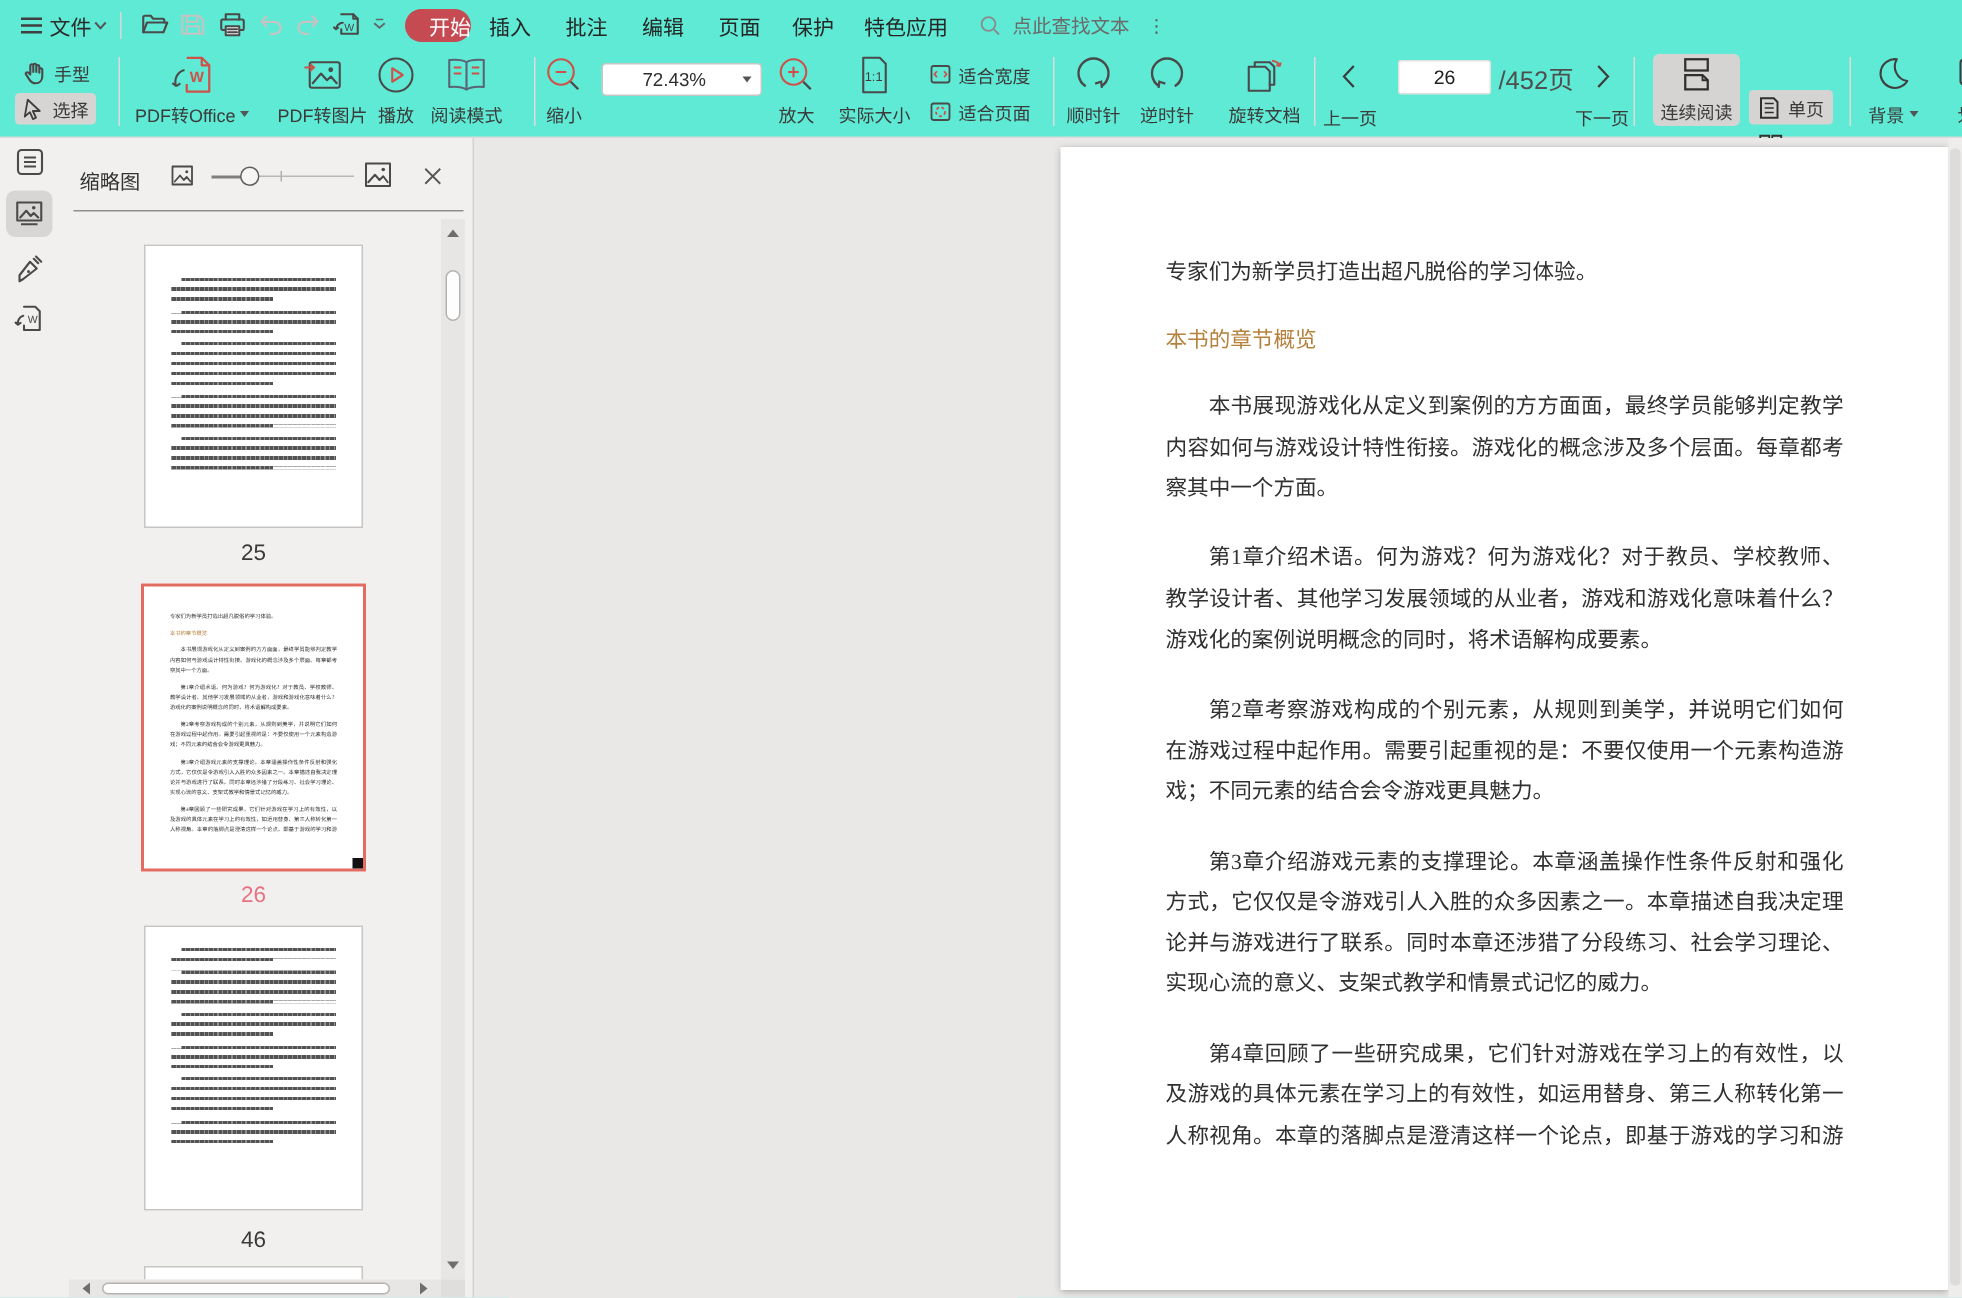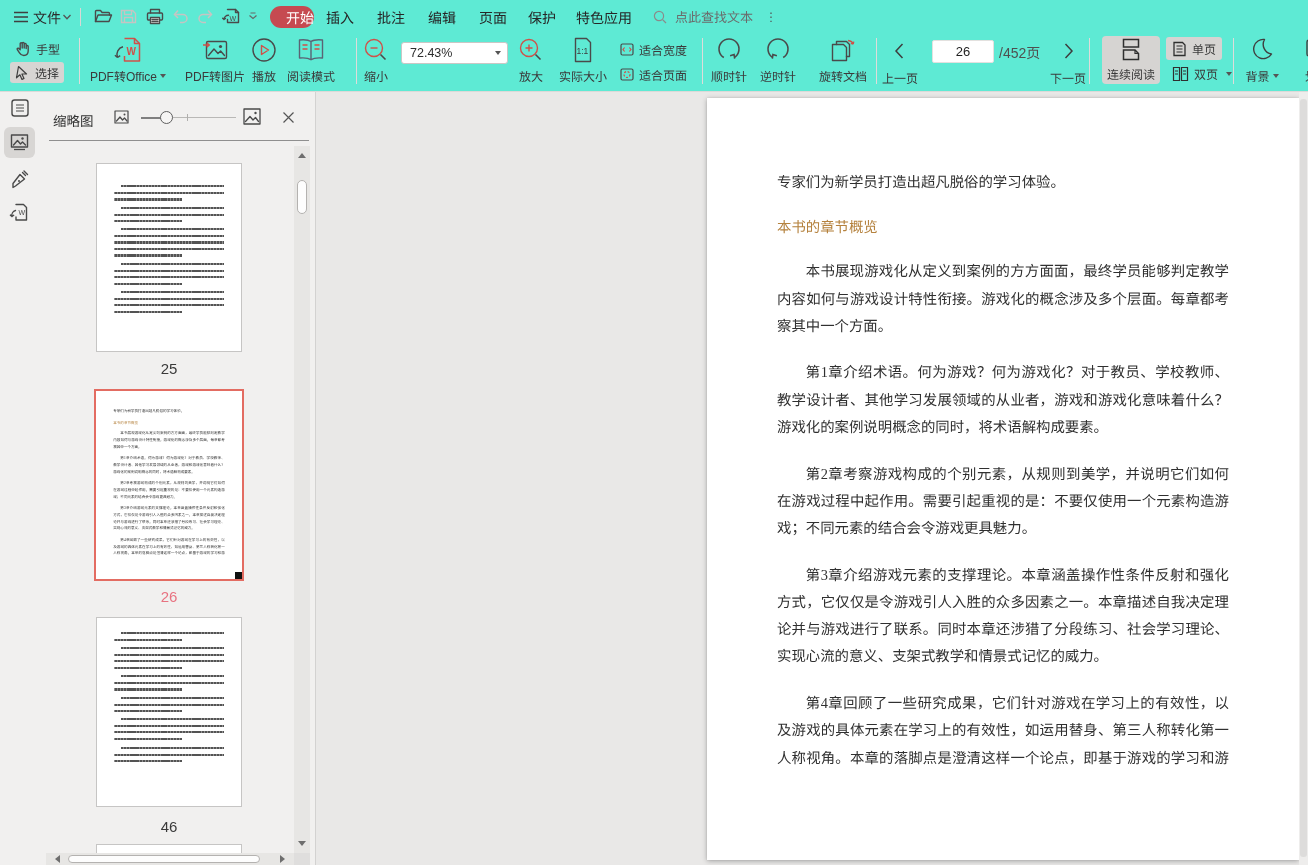--- a/index.html
+++ b/index.html
@@ -22,28 +22,28 @@
 
   
   #ribbon { left:0; top:33px; width:1308px; height:59px; border-bottom:1px solid #dcdad8; }
   .rsep { position:absolute; top:5px; width:1px; height:46px; background:#dedcda; }
   .btn-lg { position:absolute; top:3px; height:50px; display:flex; flex-direction:column; align-items:center; justify-content:space-between; padding:1px 0 2px 0; }
   .btn-lg .lbl { font-size:12px; color:#3b3b3b; white-space:nowrap; display:flex; align-items:center; }
   .btn-sm { position:absolute; height:21px; display:flex; align-items:center; gap:5px; font-size:12px; color:#3b3b3b; border-radius:3px; padding:0 5px; white-space:nowrap; }
   .btn-sm.active { background:#d7d5d3; }
   .caret { display:inline-block; width:0; height:0; border-left:3.5px solid transparent; border-right:3.5px solid transparent; border-top:4px solid #555; margin-left:3px; }
   .combo { position:absolute; left:401px; top:9px; width:107px; height:22px; background:#fff; border:1px solid #c9c7c5; border-radius:3px; display:flex; align-items:center; }
-  .combo .val { font-size:12.5px; color:#2e2e2e; padding-left:8px; flex:1; }
+  .combo .val { font-size:12.5px; color:#2e2e2e; padding-left:8px; flex:1;text-align:center; }
   .combo .dd { width:18px; display:flex; align-items:center; justify-content:center; }
   .pagebox { position:absolute; left:932px; top:7px; width:62px; height:23px; background:#fff; border:1px solid #e3e1df; border-radius:2px; display:flex; align-items:center; justify-content:center; font-size:13px; color:#1f1f1f; }
-  .pagetotal { position:absolute; left:999px; top:7px; height:23px; display:flex; align-items:center; font-size:14px; color:#4f4f4f; }
+  .pagetotal { position:absolute; left:999px; top:7px; height:23px; display:flex; align-items:center; font-size:17px; color:#4f4f4f; }
   .navchev { position:absolute; top:9px; width:18px; height:18px; }
   .navlbl { position:absolute; top:36px; font-size:12px; color:#3b3b3b; width:60px; text-align:center; }
   .btn-big-active { background:#d6d4d2; border-radius:4px; }
-  .stack-btn { position:absolute; height:23px; display:flex; align-items:center; gap:5px; font-size:12px; color:#3b3b3b; border-radius:3px; padding:0 6px; }
+  .stack-btn { position:absolute; height:23px; display:flex; align-items:center; gap:5px; font-size:12px; color:#3b3b3b; border-radius:3px; padding:0 6px;margin-top:23px; }
 
   
   #rail { left:0; top:92px; width:46px; height:773px; background:#f1f0ef; }
   .rail-btn { position:absolute; left:4px; width:31px; height:31px; border-radius:6px; display:flex; align-items:center; justify-content:center; }
   .rail-btn.active { background:#d8d6d4; }
 
   
   #panel { left:46px; top:92px; width:270px; height:773px; background:#f1f0ef; }
   #panel-splitter { left:315px; top:92px; width:1px; height:773px; background:#d3d2d1; }
   .panel-title { position:absolute; left:7px; top:18px; font-size:13.5px; color:#333; }

